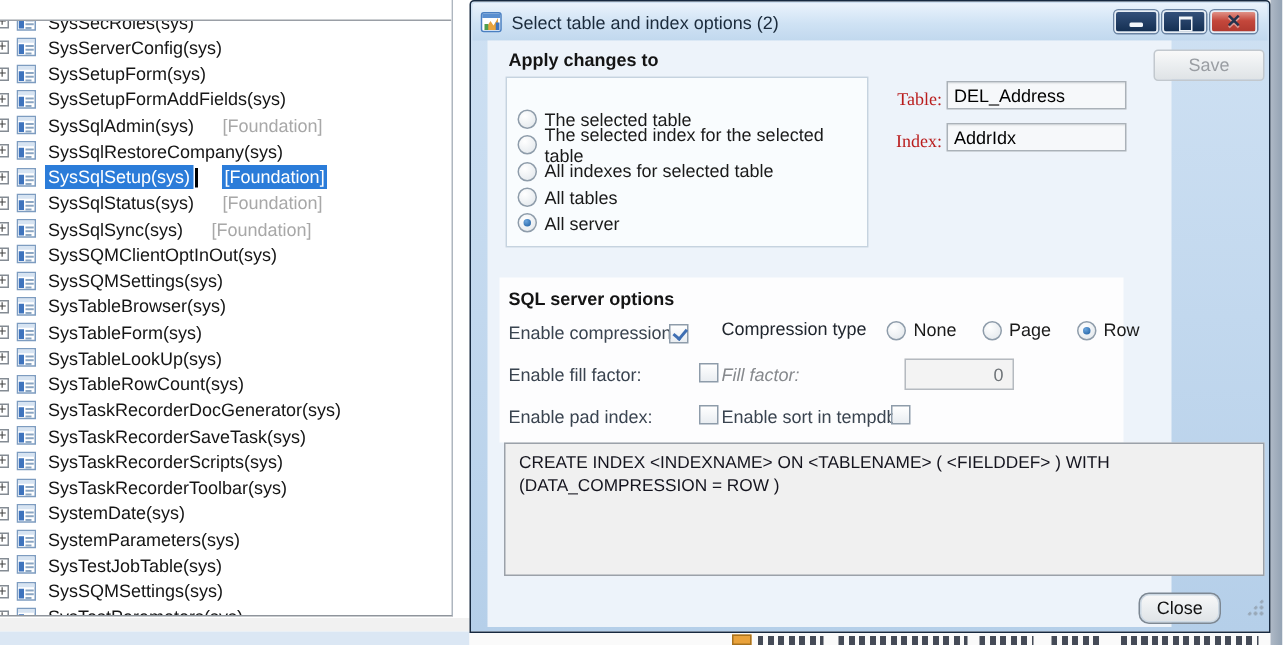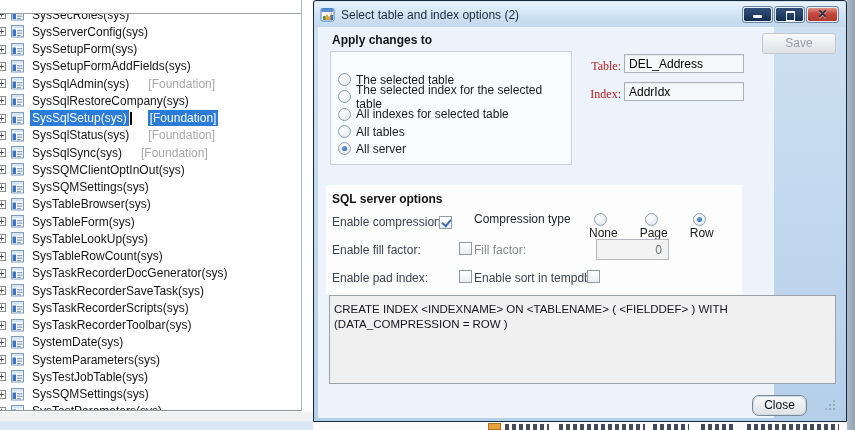--- a/index.html
+++ b/index.html
@@ -50,21 +50,21 @@
           box-shadow:0 0 0 1px #6b84a3; cursor:default; }
   .wbtn.min::after { content:""; position:absolute; left:9px; bottom:3px; width:9px; height:3px;
                      background:#f2f6fa; border-radius:1px; }
   .wbtn.max::after { content:""; position:absolute; left:10px; top:3px; width:7px; height:7px;
                      border:1.5px solid #f2f6fa; border-top-width:2.5px; }
   .wbtn.close { width:31px; background:linear-gradient(#e09186,#c4473b 45%,#b03a30); }
   .wbtn.close::after { content:"✕"; position:absolute; left:0; right:0; top:-1px; text-align:center;
                        color:#23334d; font-size:12px; font-weight:bold;
                        text-shadow:0 1px 0 rgba(255,255,255,.45); }
 
-  .dlg-body { position:absolute; left:4px; top:26px; width:456px; height:391px; background:#edf3fa; }
+  .dlg-body { position:absolute; left:11px; top:26px; width:456px; height:391px; background:#edf3fa; }
   .dlg-body .abs { position:absolute; }
 
   .section-h { font-weight:bold; color:#141414; }
 
   
   .groupbox { left:12px; top:24px; width:242px; height:114px; background:#f9fcfe;
               border:1px solid #c6d3df; padding-top:19px; }
   .opt { height:17.3px; display:flex; align-items:center; padding-left:7px; }
   .radio { width:13px; height:13px; border-radius:50%; border:1px solid #8e9caa;
            background:radial-gradient(circle at 35% 30%,#ffffff,#dfe5ea); position:relative;
@@ -84,27 +84,27 @@
   .btn.close-btn { width:55px; height:21px; line-height:19px; color:#111;
                    border-color:#7d8893; box-shadow:0 0 0 1px #cdd9e4 inset; }
 
   
   .white-panel { left:8px; top:158px; width:416px; height:110px; background:#fdfdfe; }
   .chk { width:13px; height:13px; border:1px solid #8e9caa;
          background:linear-gradient(#fff,#e9edf1); position:relative; }
   .chk.on::after { content:""; position:absolute; left:2px; top:2px; width:7px; height:4px;
                    border-left:2px solid #3f6fb3; border-bottom:2px solid #3f6fb3;
                    transform:rotate(-50deg); }
-  .cradio { display:flex; align-items:center;flex-direction:column; }
-  .glabel { color:#86898d; }
+  .cradio { display:flex; align-items:center; }
+  .glabel { color:#86898d;font-style:italic; }
   .num-field { width:73px; height:21px; background:#f3f3f3; border:1px solid #b5bac0;
                color:#6f7478; text-align:right; padding:3px 6px; }
 
   .sqlbox { left:11px; top:268px; width:507px; height:89px; background:#f0f0f0;
-            border:1px solid #9ba1a9; padding:6px 4px; color:#14141e; line-height:15px;
+            border:1px solid #9ba1a9; padding:6px 9px; color:#14141e; line-height:15px;
             font-size:11.5px; }
 
   .grip { left:505px; top:371px; width:13px; height:13px;
           background-image:radial-gradient(#98a8b8 1.1px, transparent 1.3px);
           background-size:4px 4px; background-position:1px 1px;
           clip-path:polygon(100% 0,100% 100%,0 100%); }
 </style>
 </head>
 <body>
 

